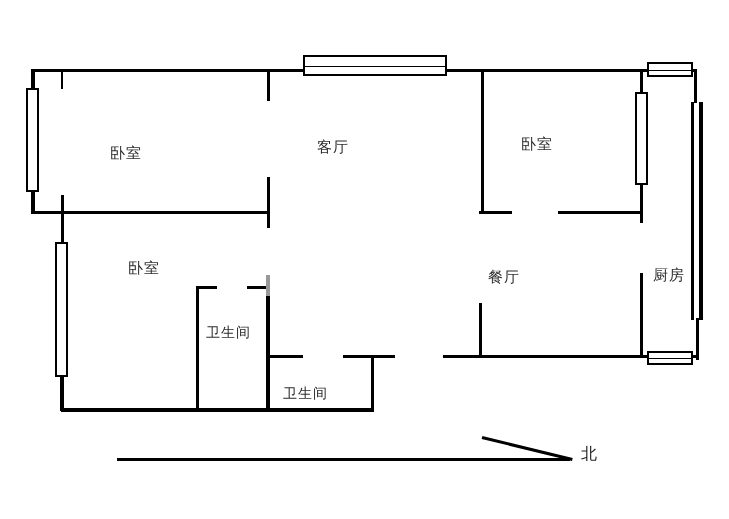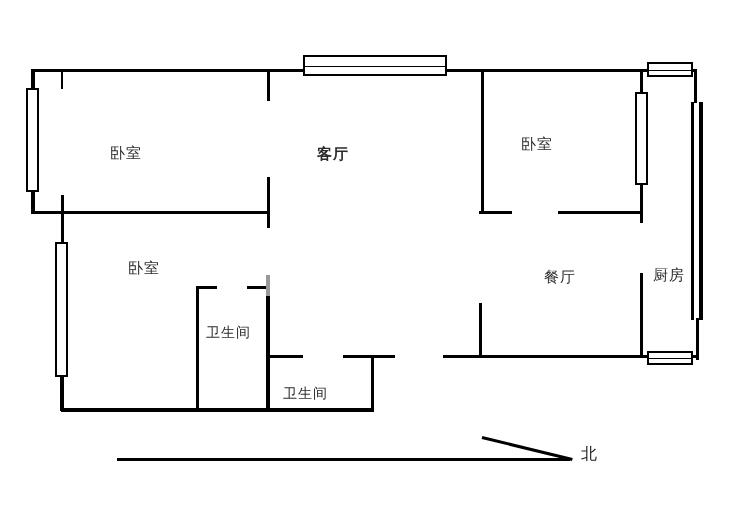--- a/index.html
+++ b/index.html
@@ -72,22 +72,22 @@
   <div class="window h" style="left:647px;top:62px;width:46px;height:15px;"></div>
   <div class="window" style="left:26px;top:88px;width:13px;height:104px;"></div>
   <div class="window" style="left:55px;top:242px;width:13px;height:135px;"></div>
   <div class="window" style="left:635px;top:92px;width:13px;height:93px;"></div>
   <div class="window h" style="left:647px;top:351px;width:46px;height:14px;"></div>
 
   <div class="wall" style="left:117px;top:458px;width:453px;height:3px;"></div>
   <div class="diag"></div>
 
   <span class="room-label" style="left:110px;top:146px;">卧室</span>
-  <span class="room-label" style="left:317px;top:147px;font-weight:bold;">客厅</span>
+  <span class="room-label" style="left:317px;top:140px;">客厅</span>
   <span class="room-label" style="left:521px;top:137px;">卧室</span>
   <span class="room-label" style="left:128px;top:261px;">卧室</span>
   <span class="room-label" style="left:206px;top:325px;font-size:14px;">卫生间</span>
   <span class="room-label" style="left:283px;top:386px;font-size:14px;">卫生间</span>
-  <span class="room-label" style="left:544px;top:270px;">餐厅</span>
+  <span class="room-label" style="left:488px;top:270px;">餐厅</span>
   <span class="room-label" style="left:653px;top:268px;">厨房</span>
   <span class="north-label" style="left:581px;top:446px;">北</span>
 
 </div>
 
 </body></html>

